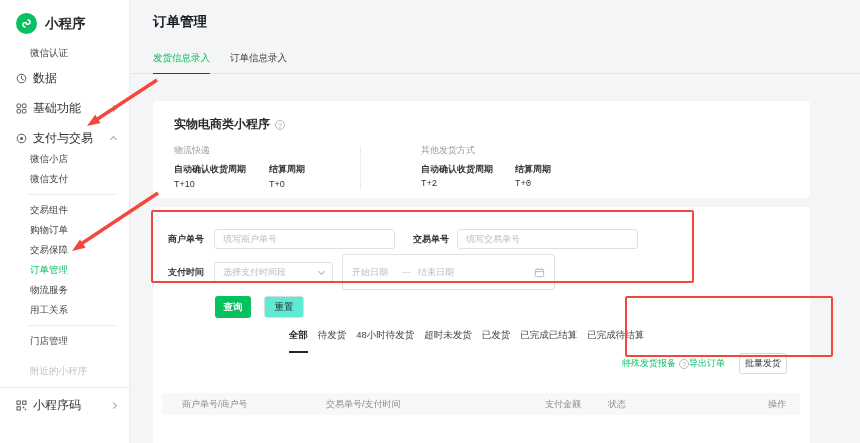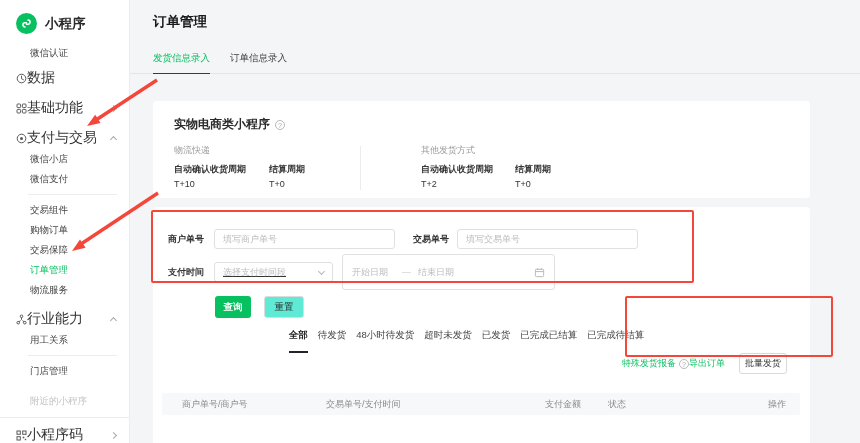--- a/index.html
+++ b/index.html
@@ -7,21 +7,21 @@
   body { font-family:"Liberation Sans","DejaVu Sans",sans-serif; background:#f4f5f7; color:#353535; position:relative; }
 
   
   .sidebar { position:absolute; left:0; top:0; width:130px; height:443px; background:#fff; border-right:1px solid #ebedf0; }
   .logo-row { display:flex; align-items:center; padding:13px 0 0 16px; }
   .logo-badge { width:21px; height:21px; border-radius:50%; background:#07c160; display:flex; align-items:center; justify-content:center; }
   .logo-title { margin-left:8px; font-size:13.5px; font-weight:700; color:#2b2b2b; }
   .nav { margin-top:9px; }
   .nav-item { position:relative; height:20px; display:flex; align-items:center; padding-left:30px; font-size:9.5px; color:#454545; cursor:pointer; }
   .nav-item.top { height:22px; padding-left:16px; margin-top:7px; color:#333; }
-  .nav-item.top .nlabel { margin-left:0; font-size:14px; }
+  .nav-item.top .nlabel { margin-left:6px; font-size:12px; }
   .nav-item.active .nlabel { color:#07c160; }
   .nav-item.disabled .nlabel { color:#c2c2c2; }
   .nicon { width:11px; height:11px; display:inline-flex; }
   .chev { position:absolute; right:13px; width:5px; height:5px; border-right:1px solid #a8a8a8; border-bottom:1px solid #a8a8a8; }
   .chev.right { transform:rotate(-45deg); }
   .chev.up { transform:rotate(225deg); margin-top:2px; }
   .nav-divider { height:1px; background:#ededed; margin:5px 12px 5px 28px; }
   .nav-divider.full { margin:6px 0; }
   .mt8 { margin-top:8px !important; } .mt10 { margin-top:10px; } .mt6 { margin-top:6px !important; }
 
@@ -33,36 +33,36 @@
   .tab.active { color:#07c160; border-bottom:1px solid #7f1d1d; margin-bottom:-1px; }
 
   .card { background:#fff; border-radius:4px; width:657px; margin-left:23px; }
   .card1 { margin-top:27px; height:97px; padding:15px 0 0 21px; }
   .c1-title-row { display:flex; align-items:center; }
   .c1-title { font-size:12px; font-weight:700; color:#2a2a2a; }
   .qmark { width:10px; height:10px; border:1px solid #b9b9b9; border-radius:50%; color:#a5a5a5; font-size:7px; line-height:9px; text-align:center; margin-left:5px; cursor:pointer; }
   .c1-cols { display:flex; margin-top:11px; }
   .c1-col { }
   .c1-col.left { width:186px; }
-  .c1-col.rightc { padding-left:60px; }
+  .c1-col.rightc { padding-left:60px;font-family:Liberation Mono, monospace; }
   .c1-vdiv { width:1px; background:#ececec; height:44px; margin-top:2px; }
   .sec-label { font-size:9px; color:#9b9b9b; }
   .fields { display:flex; margin-top:6px; }
   .field .fname { font-size:9px; font-weight:700; color:#353535; }
   .field .fval { font-size:9px; color:#353535; margin-top:3px; }
   .fw95 { width:95px; } .fw94 { width:94px; }
 
   .card2 { margin-top:9px; height:262px; padding-top:22px; }
   .qrow { display:flex; align-items:center; margin-left:15px; height:20px; }
   .qrow + .qrow { margin-top:13px; }
   .qlabel { width:38px; font-size:9px; font-weight:700; color:#353535; margin-right:8px; }
   .qinput { width:181px; height:20px; border:1px solid #e0e0e0; border-radius:3px; font-size:9px; padding:0 8px; color:#353535; outline:none; font-family:Liberation Sans, sans-serif; }
   .qinput::placeholder { color:#bcbcbc; }
   .qlabel2 { margin-left:18px; width:36px; font-size:9px; font-weight:700; color:#353535; margin-right:8px; }
-  .qselect { width:119px; height:20px; border:1px solid #e0e0e0; border-radius:3px; display:flex; align-items:center; padding:8px 8px; cursor:pointer;text-decoration:underline; }
+  .qselect { width:119px; height:20px; border:1px solid #e0e0e0; border-radius:3px; display:flex; align-items:center; padding:8px 8px; cursor:pointer; }
   .qselect .sel-ph { font-size:9px; color:#bcbcbc; flex:1; }
   .dchev { width:5px; height:5px; border-right:1px solid #b5b5b5; border-bottom:1px solid #b5b5b5; transform:rotate(45deg); margin-top:-2px; }
   .daterange { width:213px; height:36px; border:1px solid #e0e0e0; border-radius:3px; display:flex; align-items:center; padding:0 9px; margin-left:9px; }
   .dr-txt { font-size:9px; color:#bcbcbc; cursor:text; }
   .dr-dash { font-size:9px; color:#cfcfcf; margin:0 7px 0 14px; }
   .dr-cal { margin-left:auto; display:inline-flex; }
 
   .btn-row { display:flex; margin:14px 0 0 62px; }
   .btn { height:22px; border-radius:3px; font-size:9.5px; display:flex; align-items:center; justify-content:center; cursor:pointer; }
   .btn-primary { width:36px; background:#07c160; color:#fff; font-weight:700; border:none; }
@@ -152,34 +152,20 @@
       </div>
     <div class="nav-item">
         <span class="nlabel">交易保障</span>
       </div>
     <div class="nav-item active">
         <span class="nlabel">订单管理</span>
       </div>
     <div class="nav-item">
         <span class="nlabel">物流服务</span>
       </div>
-    <div class="nav-item top mt8">
-      <span class="nicon">
-          <svg class="ic" width="11" height="11" viewBox="0 0 11 11">
-            <g fill="none" stroke="#595959">
-              <circle cx="5.5" cy="2.3" r="1.3"></circle>
-              <circle cx="2.2" cy="8.7" r="1.3"></circle>
-              <circle cx="8.8" cy="8.7" r="1.3"></circle>
-              <path d="M5.5 3.6v2.2M4.6 6.6 3 7.7M6.4 6.6 8 7.7"></path>
-            </g>
-          </svg>
-        </span>
-      <span class="nlabel">行业能力</span>
-      <span class="chev up"></span>
-    </div>
     <div class="nav-item">
         <span class="nlabel">用工关系</span>
       </div>
     <div class="nav-divider"></div>
     <div class="nav-item">
         <span class="nlabel">门店管理</span>
       </div>
     <div class="nav-item disabled mt10">
         <span class="nlabel">附近的小程序</span>
       </div>

